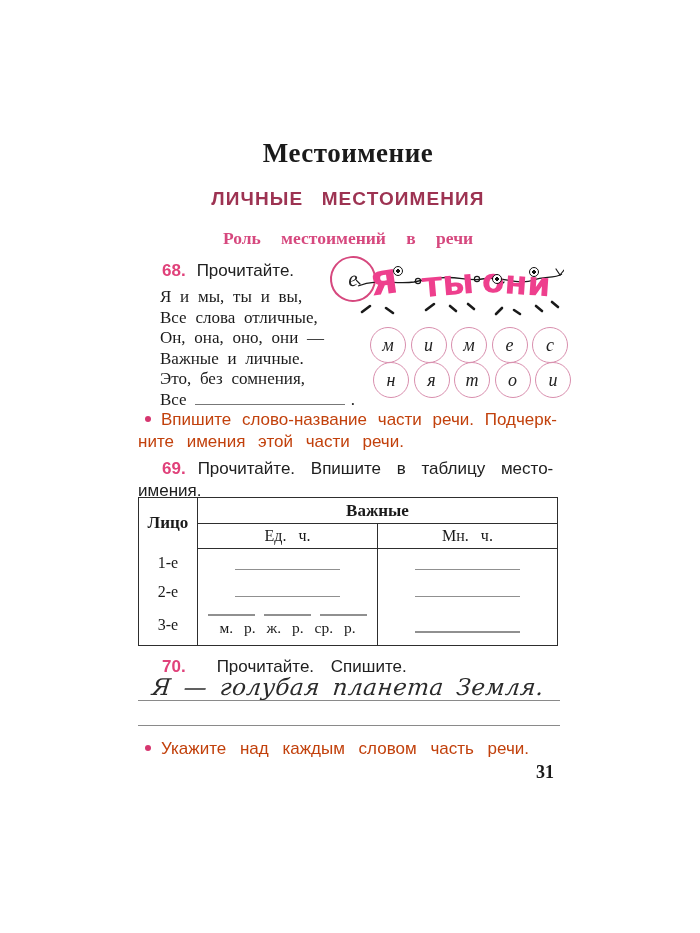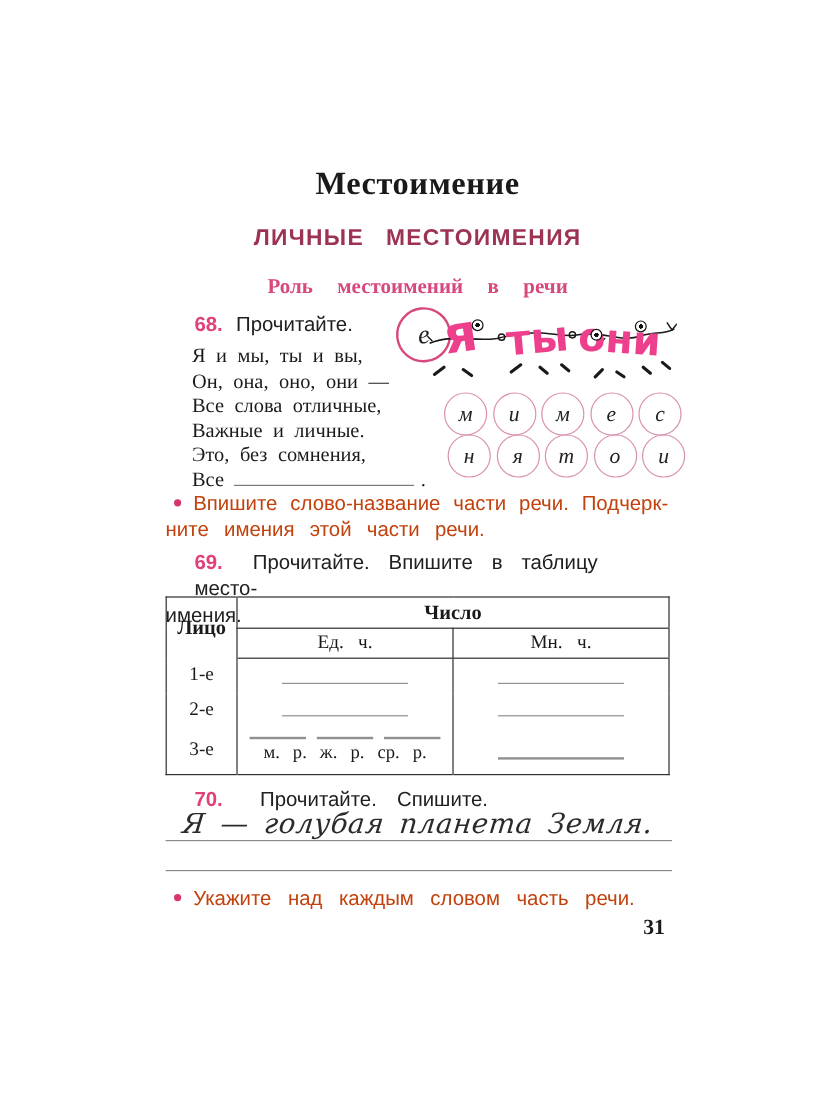--- a/index.html
+++ b/index.html
@@ -48,21 +48,21 @@
   .task{font-family:"Liberation Sans",sans-serif;font-size:17px;line-height:22px;color:#c2410c;}
   .task1{left:138px;top:409px;width:428px;}
   .task1 .t-line1{word-spacing:6px;}
   .task1 .t-line2{display:block;word-spacing:8px;}
   .bullet{display:inline-block;width:6px;height:6px;border-radius:50%;background:#d6366f;
           margin:0 10px 3px 7px;}
 
   .ex69{left:138px;top:458px;width:428px;font-family:"Liberation Sans",sans-serif;
         font-size:17px;line-height:22px;color:#202020;}
   .ex69 .l1{display:block;padding-left:24px;word-spacing:11px;}
-  .ex69 .l1 .exnum{margin-right:25px;}
+  .ex69 .l1 .exnum{margin-right:12px;}
   .ex69 .l2{display:block;}
 
   table.ptable{position:absolute;left:138px;top:497px;width:420px;border-collapse:collapse;
                table-layout:fixed;color:#1a1a1a;}
   table.ptable{border:1.6px solid #2e2e2e;}
   .ptable th,.ptable td{padding:0;margin:0;}
   .th-person{width:58px;border-right:1.1px solid #2e2e2e;font-size:17px;font-weight:bold;
              text-align:center;}
   .th-number{border-bottom:1.1px solid #2e2e2e;font-size:17px;font-weight:bold;height:25px;
              text-align:center;}
@@ -139,22 +139,22 @@
     <span class="cword cw1">я</span>
     <span class="cword cw2">ты</span>
     <span class="cword cw3">они</span>
     <span class="eye" style="left:37px;top:14px;"></span>
     <span class="eye" style="left:136px;top:22px;"></span>
     <span class="eye" style="left:173px;top:15px;"></span>
   </div>
 
   <div class="abs poem">
     <span class="poem-line">Я и мы, ты и вы,</span>
+    <span class="poem-line">Все слова отличные,</span>
     <span class="poem-line">Он, она, оно, они —</span>
-    <span class="poem-line">Все слова отличные,</span>
     <span class="poem-line">Важные и личные.</span>
     <span class="poem-line">Это, без сомнения,</span>
     <span class="poem-line"><span>Все</span><span class="blank"></span><span>.</span></span>
   </div>
 
   <div class="abs lrow lrow1">
     <span class="lcircle">м</span>
     <span class="lcircle">и</span>
     <span class="lcircle">м</span>
     <span class="lcircle">е</span>
@@ -175,21 +175,21 @@
 
   <div class="abs ex69">
     <span class="l1"><span class="exnum">69.</span><span>Прочитайте. Впишите в таблицу место-</span></span>
     <span class="l2">имения.</span>
   </div>
 
   <table class="ptable">
     <tbody>
         <tr>
       <th class="th-person" rowspan="2">Лицо</th>
-      <th class="th-number" colspan="2">Число</th>
+      <th class="th-number" colspan="2">Важные</th>
     </tr>
     <tr>
       <th class="th-sub th-ed">Ед. ч.</th>
       <th class="th-sub">Мн. ч.</th>
     </tr>
     <tr class="row1">
       <td class="td-person">1-е</td>
       <td class="td-ed">
             <div class="wline"></div>
           </td>

